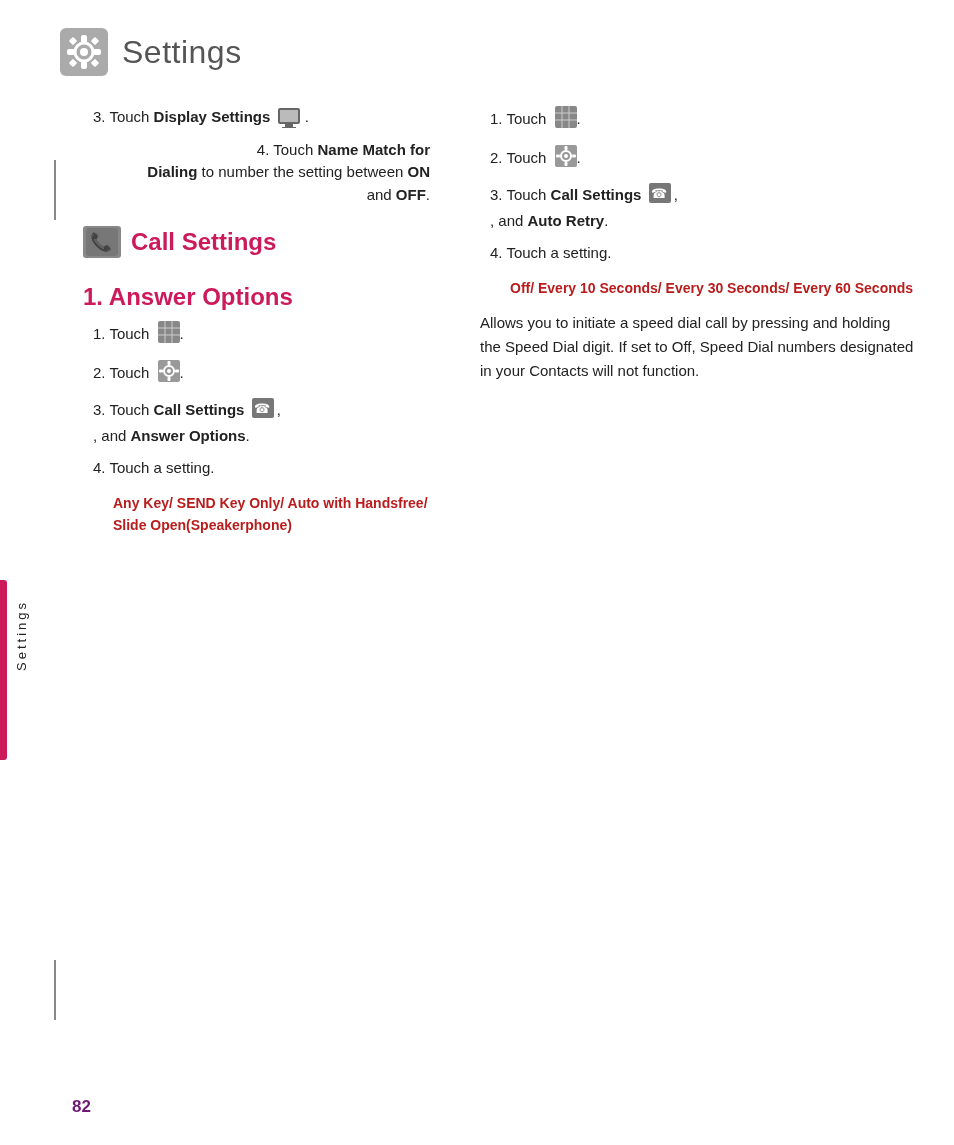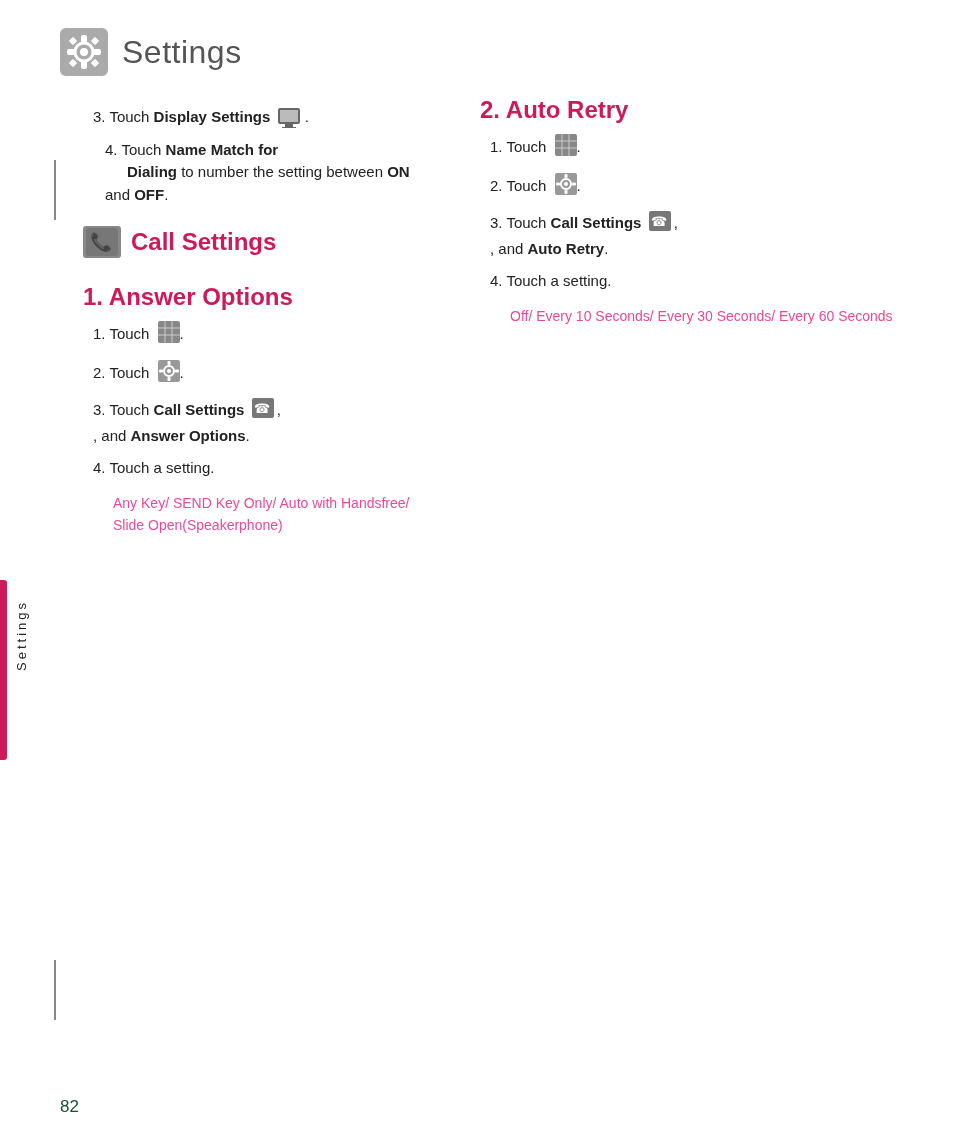--- a/index.html
+++ b/index.html
@@ -63,49 +63,50 @@
     }
 
     
     .list-item {
       margin: 10px 0 10px 10px;
       line-height: 1.5;
     }
     .list-item-indent {
       margin: 10px 0 10px 22px;
       line-height: 1.5;
+      text-align: right;
     }
 
     
     .bold { font-weight: bold; }
 
     
     .indented-block {
       margin: 12px 0 12px 30px;
-      font-weight: normal;
+      font-weight: bold;
       font-size: 14px;
       line-height: 1.6;
-      color: #ec4899;
+      color: #b91c1c;
     }
 
     
     .body-para {
       line-height: 1.6;
       margin-bottom: 12px;
       font-size: 15px;
     }
 
     
     .page-number {
       position: absolute;
       bottom: 28px;
-      left: 60px;
+      left: 72px;
       font-size: 17px;
-      font-weight: normal;
-      color: #14532d;
+      font-weight: bold;
+      color: #701a75;
     }
 
     
     .call-settings-heading {
       display: flex;
       align-items: center;
       gap: 10px;
       margin: 20px 0 12px 0;
     }
     .call-settings-icon-box {
@@ -222,23 +223,20 @@
     </div>
 
     <div class="indented-block">
       <span>Any Key/ SEND Key Only/ Auto with Handsfree/ Slide Open(Speakerphone)</span>
     </div>
 
   </div>
 
   <div class="col-right">
 
-    <div class="section-heading" style="margin-top:0;">
-      <span>2. Auto Retry</span>
-    </div>
 
 
     <div class="list-item">
       <span>1. Touch</span>
       <span style="display:inline-block;vertical-align:middle;margin-left:4px;">
         <svg width="22" height="22" viewBox="0 0 22 22">
           <rect width="22" height="22" rx="2" fill="#888"></rect>
           <line x1="7" y1="0" x2="7" y2="22" stroke="#ccc" stroke-width="1"></line>
           <line x1="14" y1="0" x2="14" y2="22" stroke="#ccc" stroke-width="1"></line>
           <line x1="0" y1="7" x2="22" y2="7" stroke="#ccc" stroke-width="1"></line>
@@ -275,20 +273,21 @@
 
     <div class="list-item">
       <span>4. Touch a setting.</span>
     </div>
 
     <div class="indented-block">
       <span>Off/ Every 10 Seconds/ Every 30 Seconds/ Every 60 Seconds</span>
     </div>
 
 
+    <p class="body-para">Allows you to initiate a speed dial call by pressing and holding the Speed Dial digit. If set to Off, Speed Dial numbers designated in your Contacts will not function.</p>
 
   </div>
 
 </div>
 
 <div style="position:absolute; left:0; top:580px; width:30px; height:220px;">
   <div style="width:7px; height:180px; background:#cc1a5a; border-radius:0 3px 3px 0;"></div>
   <div style="position:absolute; top:20px; left:14px; writing-mode:vertical-rl; transform:rotate(180deg); font-size:13px; letter-spacing:3px; color:#222; white-space:nowrap;">Settings</div>
 </div>
 

